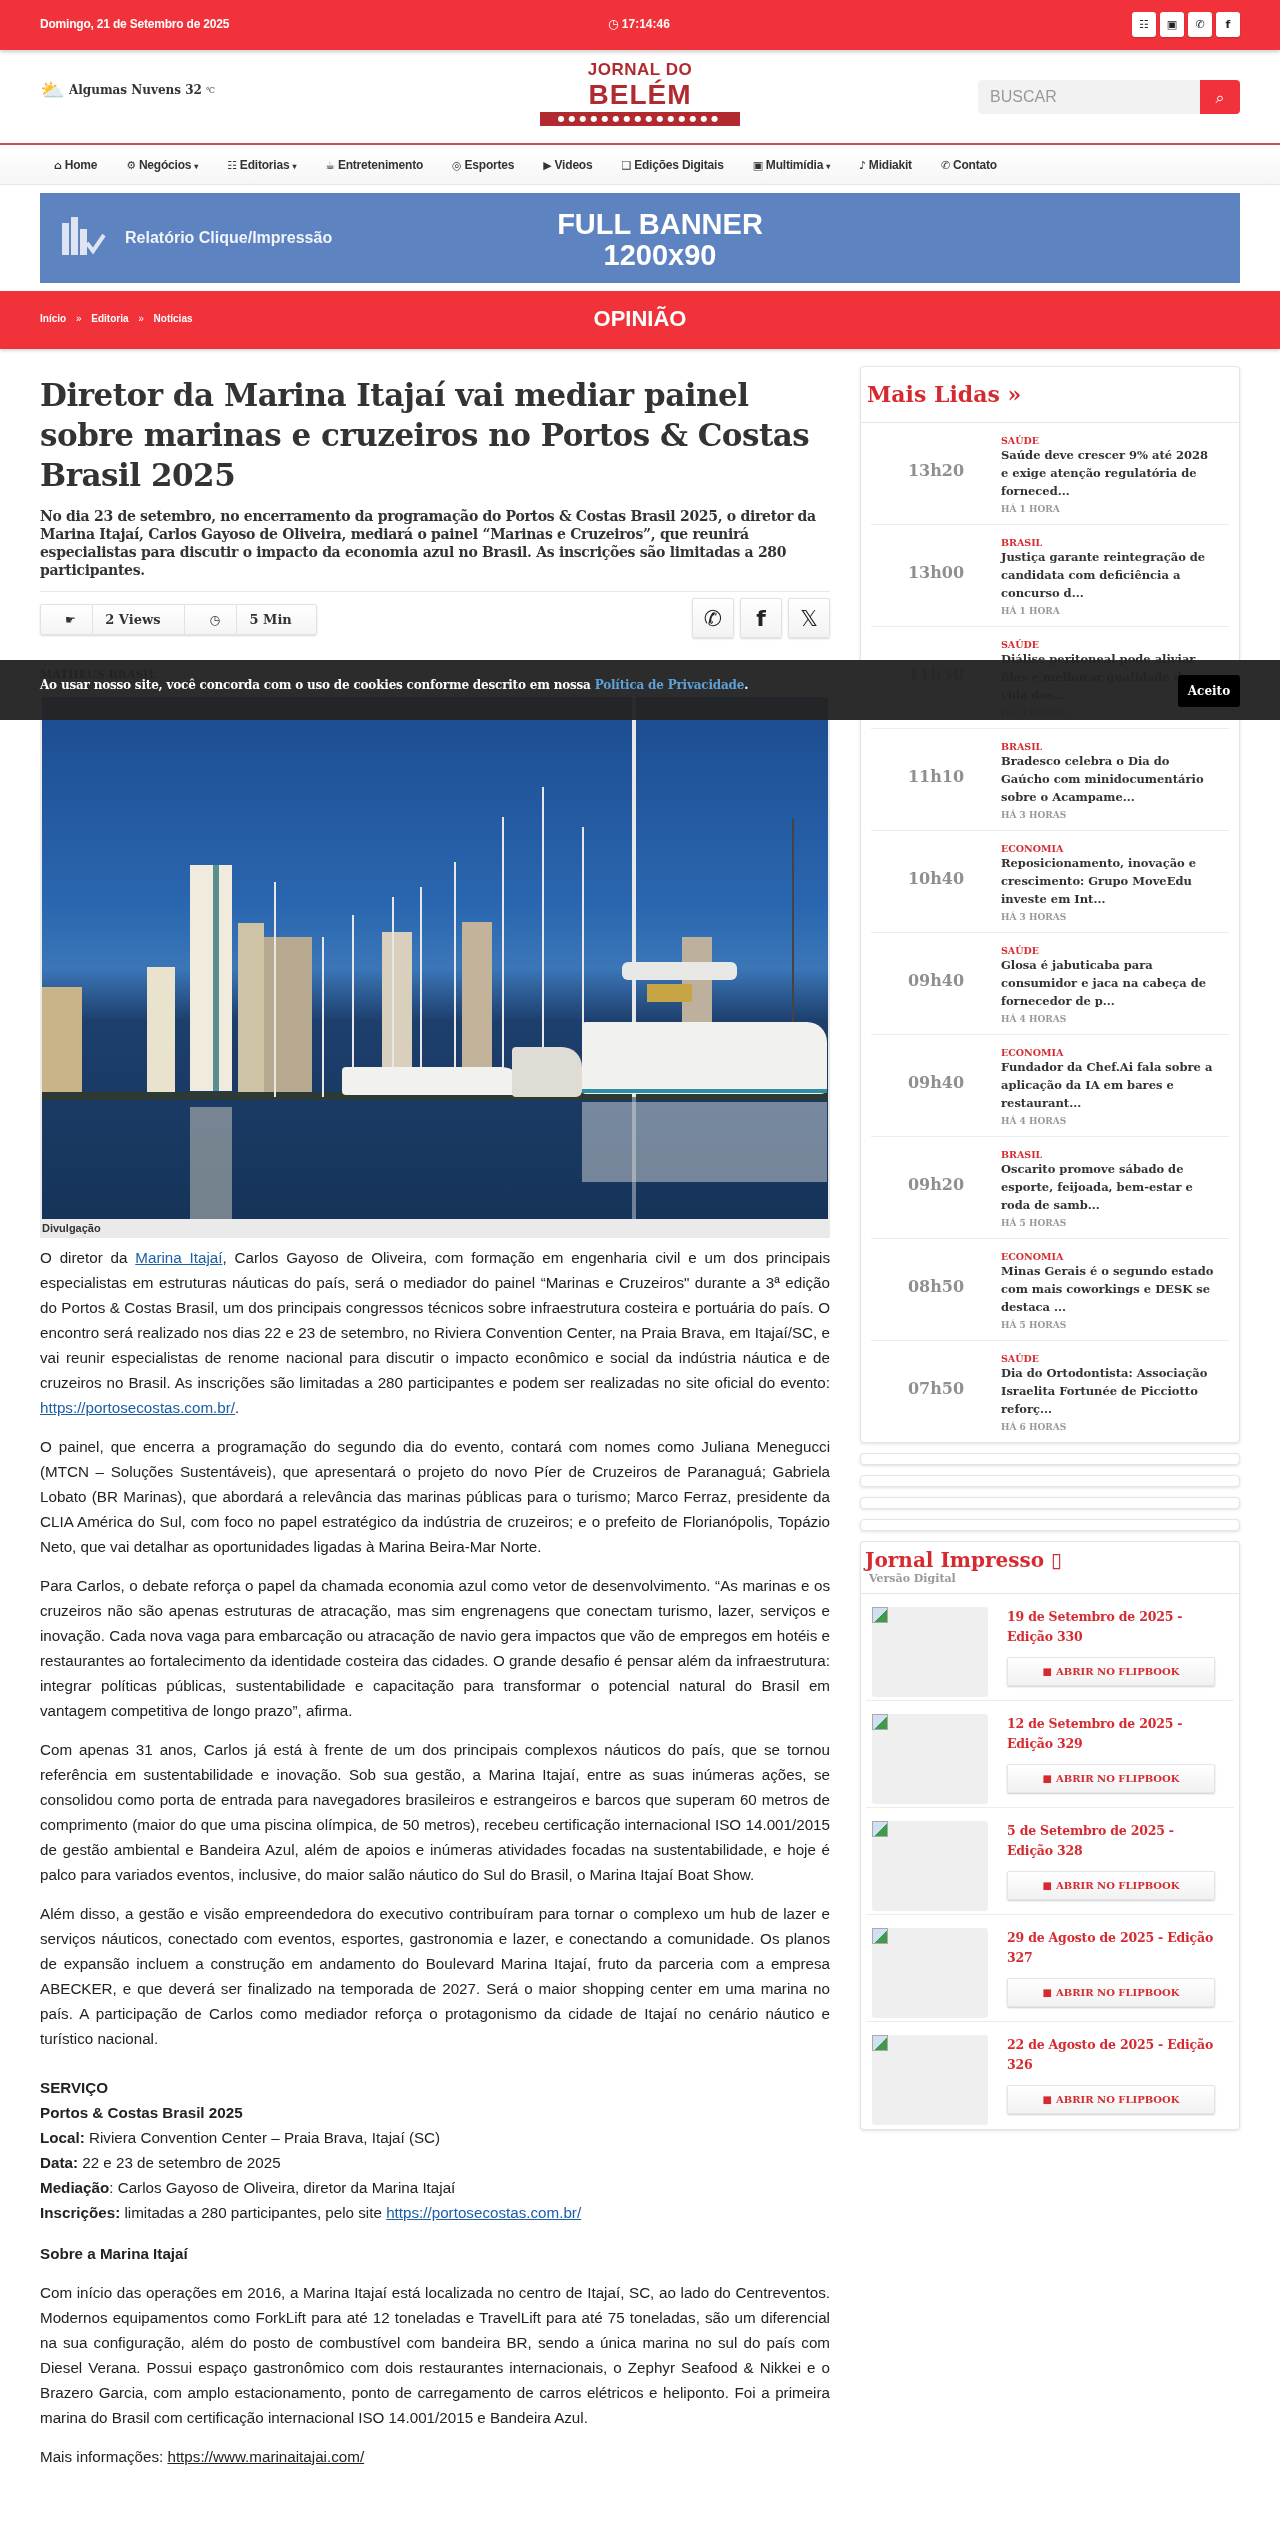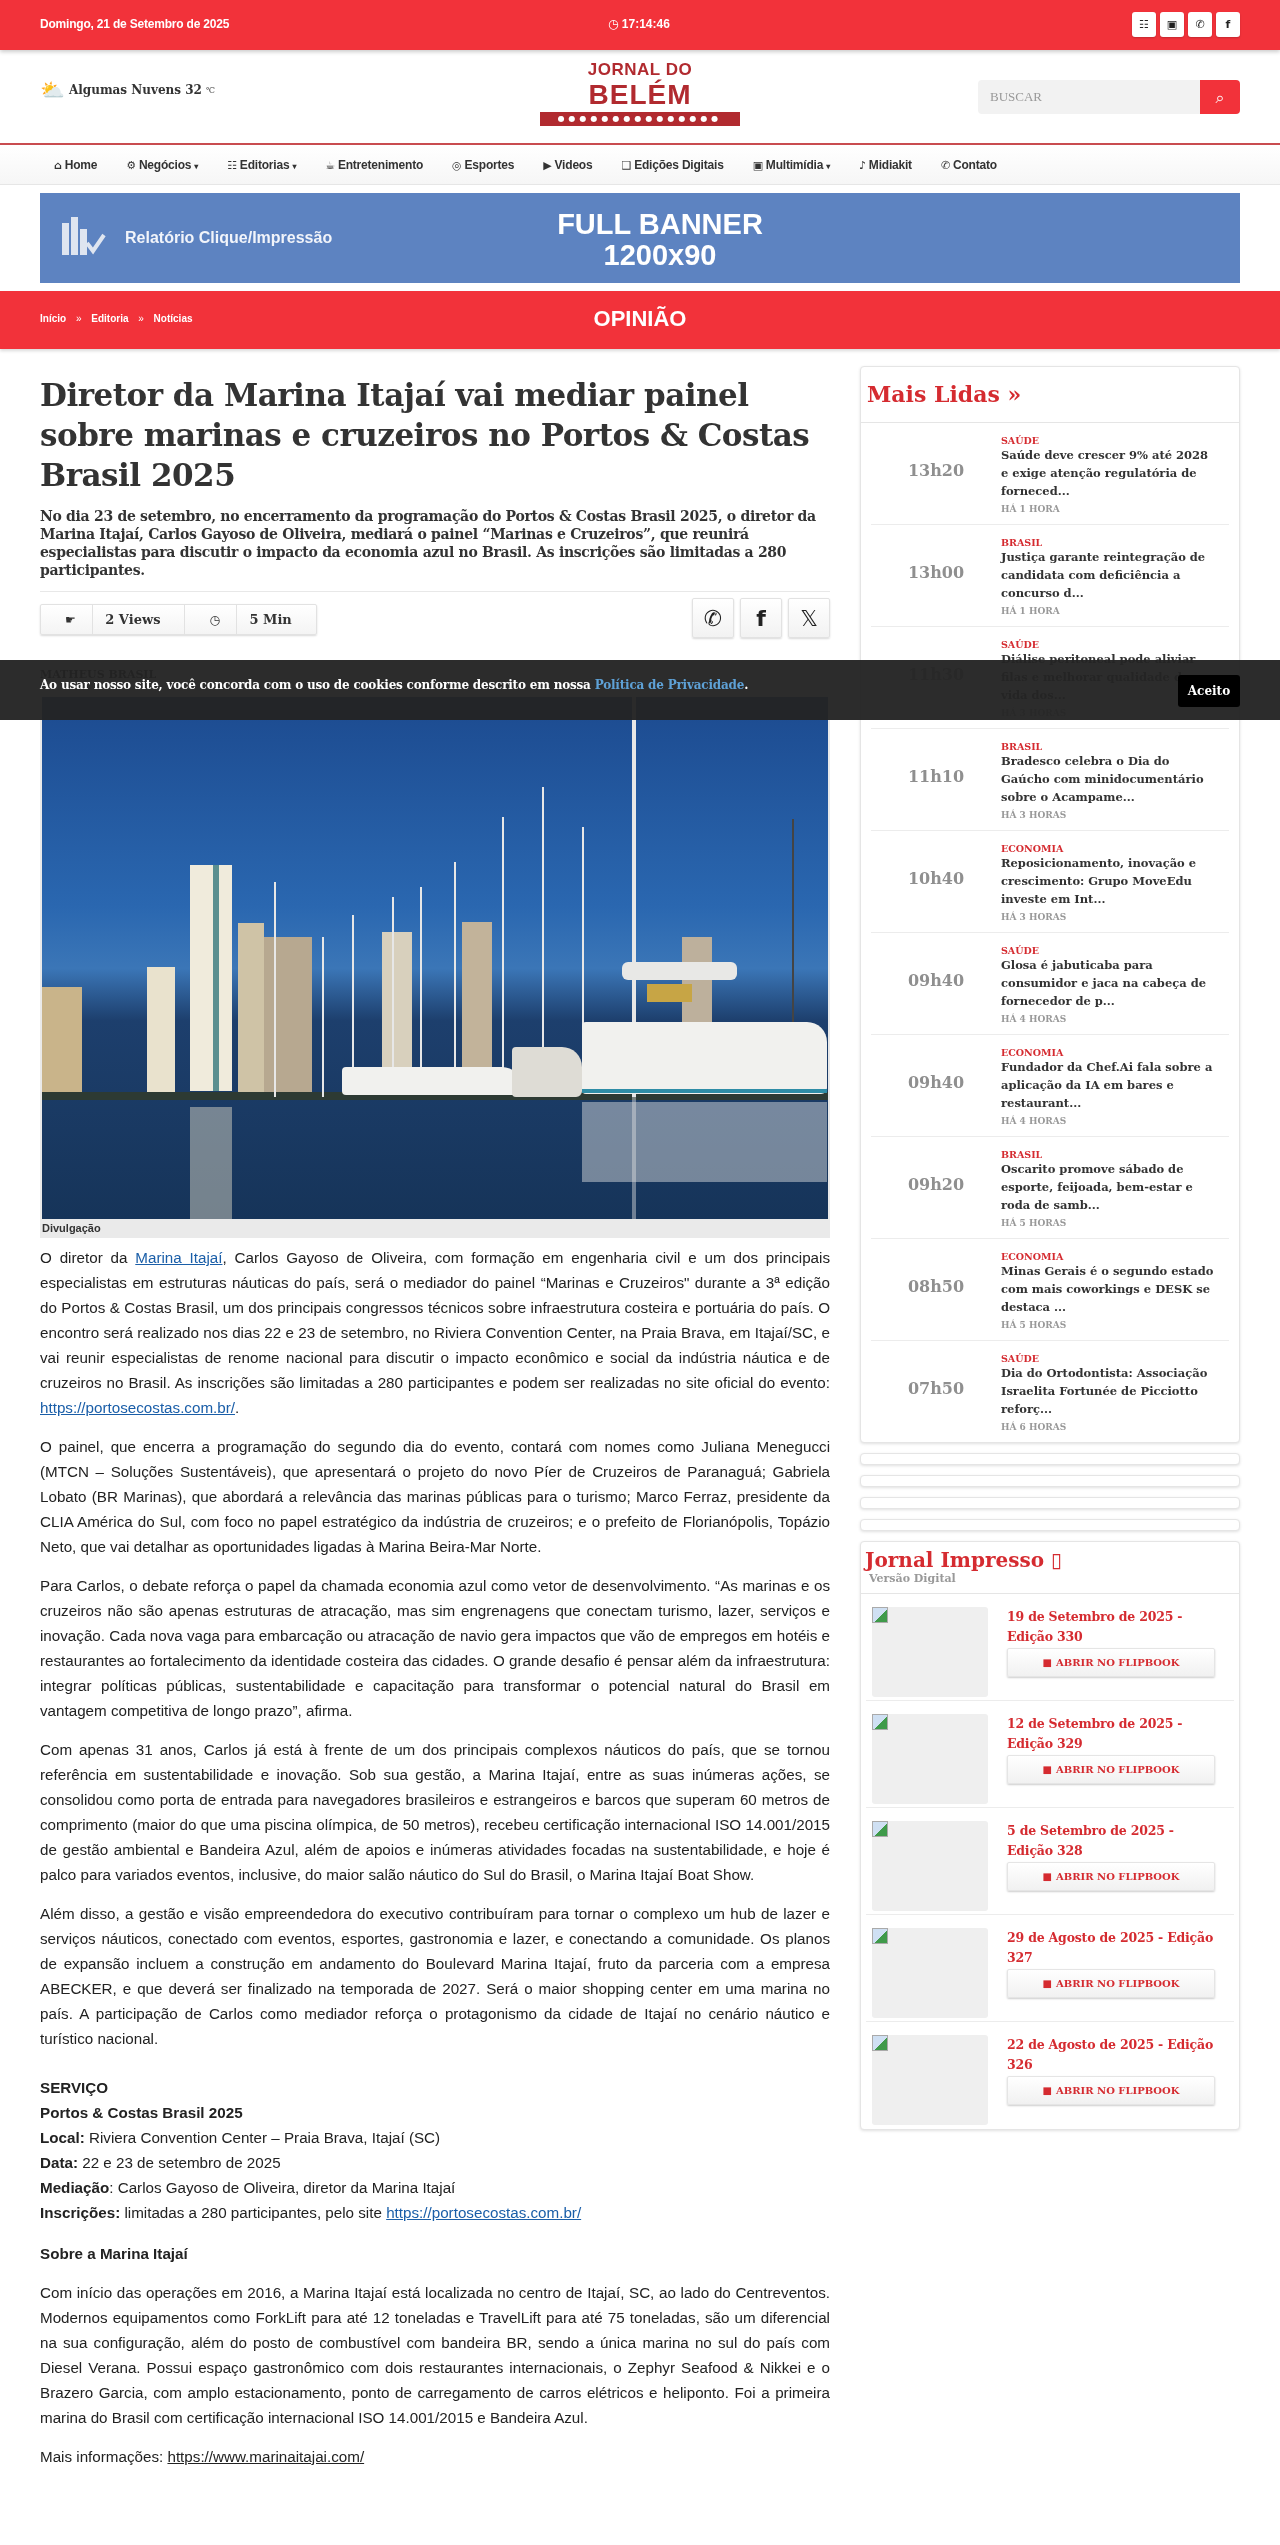--- a/index.html
+++ b/index.html
@@ -16,21 +16,21 @@
 
   
   .weather { position: absolute; left: 40px; top: 78px; display: flex; align-items: center; gap: 4px; font-size: 12px; font-weight: bold; color: #333; }
   .weather .ico { font-size: 20px; color: #333; font-family: "DejaVu Sans", sans-serif; }
   .weather sup { font-size: 8px; font-weight: normal; }
   .logo { position: absolute; left: 540px; top: 60px; width: 200px; height: 74px; text-align: center; }
   .logo .l1 { font-family: "Liberation Sans", sans-serif; color: #b12a2f; font-size: 17px; font-weight: bold; letter-spacing: 0.5px; line-height: 20px; }
   .logo .l2 { font-family: "Liberation Sans", sans-serif; color: #b12a2f; font-size: 28px; font-weight: bold; line-height: 30px; letter-spacing: 1px; }
   .logo .dots { margin: 2px auto 0; width: 200px; height: 14px; background: #b12a2f; color: #fff; font-size: 8px; line-height: 14px; letter-spacing: 4px; overflow: hidden; }
   .search { position: absolute; left: 978px; top: 80px; width: 262px; height: 34px; display: flex; }
-  .search input { width: 222px; height: 34px; background: #f2f2f2; border: none; padding-left: 12px; font-size: 13px; font-family: Liberation Serif, serif; color: #1d4ed8; border-radius: 4px 0 0 4px; }
+  .search input { width: 222px; height: 34px; background: #f2f2f2; border: none; padding-left: 12px; font-size: 16px; font-family: Liberation Sans, sans-serif; color: #1d4ed8; border-radius: 4px 0 0 4px; }
   .search input::placeholder { color: #999; }
   .search button { width: 40px; height: 34px; background: #f2323a; border: none; border-radius: 0 4px 4px 0; color: #fff; font-size: 16px; font-family: "DejaVu Sans", sans-serif; }
 
   
   .nav { position: absolute; top: 143px; left: 0; width: 1280px; height: 42px; border-top: 2px solid #c94c50; background: linear-gradient(#fff, #f6f6f6); border-bottom: 1px solid #e6e6e6; }
   .nav ul { list-style: none; display: flex; padding-left: 54px; gap: 0; height: 40px; align-items: center; }
   .nav li { font-size: 12px; font-weight: bold; color: #333; padding: 0 12px 0 0; margin-right: 17px; white-space: nowrap; font-family: "Liberation Sans", sans-serif; letter-spacing: -0.2px; }
   .nav li .i { font-family: "DejaVu Sans", sans-serif; font-size: 11px; margin-right: 3px; }
   .nav li .caret { font-size: 8px; margin-left: 3px; }
 
@@ -104,21 +104,21 @@
   .impresso .hd { padding: 6px 4px 8px; border-bottom: 1px solid #e5e5e5; }
   .impresso .hd .t { color: #d52b30; font-size: 20px; font-weight: bold; }
   .impresso .hd .t .ph { font-family: "DejaVu Sans", sans-serif; font-size: 20px; }
   .impresso .hd .s { color: #999; font-size: 11px; font-weight: bold; margin-left: 4px; }
   .impresso ul { list-style: none; padding: 0 5px; }
   .impresso li { display: flex; padding: 13px 6px 13px; border-bottom: 1px solid #ececec; height: 107px; }
   .impresso .thumb { width: 116px; height: 90px; background: #efefef; border-radius: 3px; flex-shrink: 0; position: relative; }
   .impresso .thumb::before { content: ""; position: absolute; left: 0; top: 0; width: 14px; height: 14px; background: linear-gradient(135deg, #cfe0f3 55%, #3f9a4a 55%); border: 1px solid #aaa; }
   .impresso .info { margin-left: 19px; width: 210px; }
   .impresso .ed { color: #d52b30; font-size: 12.5px; font-weight: bold; line-height: 20px; letter-spacing: -0.2px; }
-  .impresso .flip { display: block; width: 208px; height: 29px; margin-top: 1px; background: linear-gradient(#fff,#f1f1f1); border: 1px solid #e5e5e5; box-shadow: 0 1px 2px rgba(0,0,0,0.2); border-radius: 2px; text-align: center; line-height: 27px; color: #d52b30; font-size: 10px; font-weight: bold; }
+  .impresso .flip { display: block; width: 208px; height: 29px; margin-top: 10px; background: linear-gradient(#fff,#f1f1f1); border: 1px solid #e5e5e5; box-shadow: 0 1px 2px rgba(0,0,0,0.2); border-radius: 2px; text-align: center; line-height: 27px; color: #d52b30; font-size: 10px; font-weight: bold; }
   .impresso .flip .ic { font-family: "DejaVu Sans", sans-serif; margin-right: 4px; }
 </style>
 </head>
 <body>
 
 <div class="topbar">
   <span class="date">Domingo, 21 de Setembro de 2025</span>
   <span class="clock"><span style="font-family:'DejaVu Sans',sans-serif">◷</span> <span>17:14:46</span></span>
   <div class="social">
     <span>☷</span>

